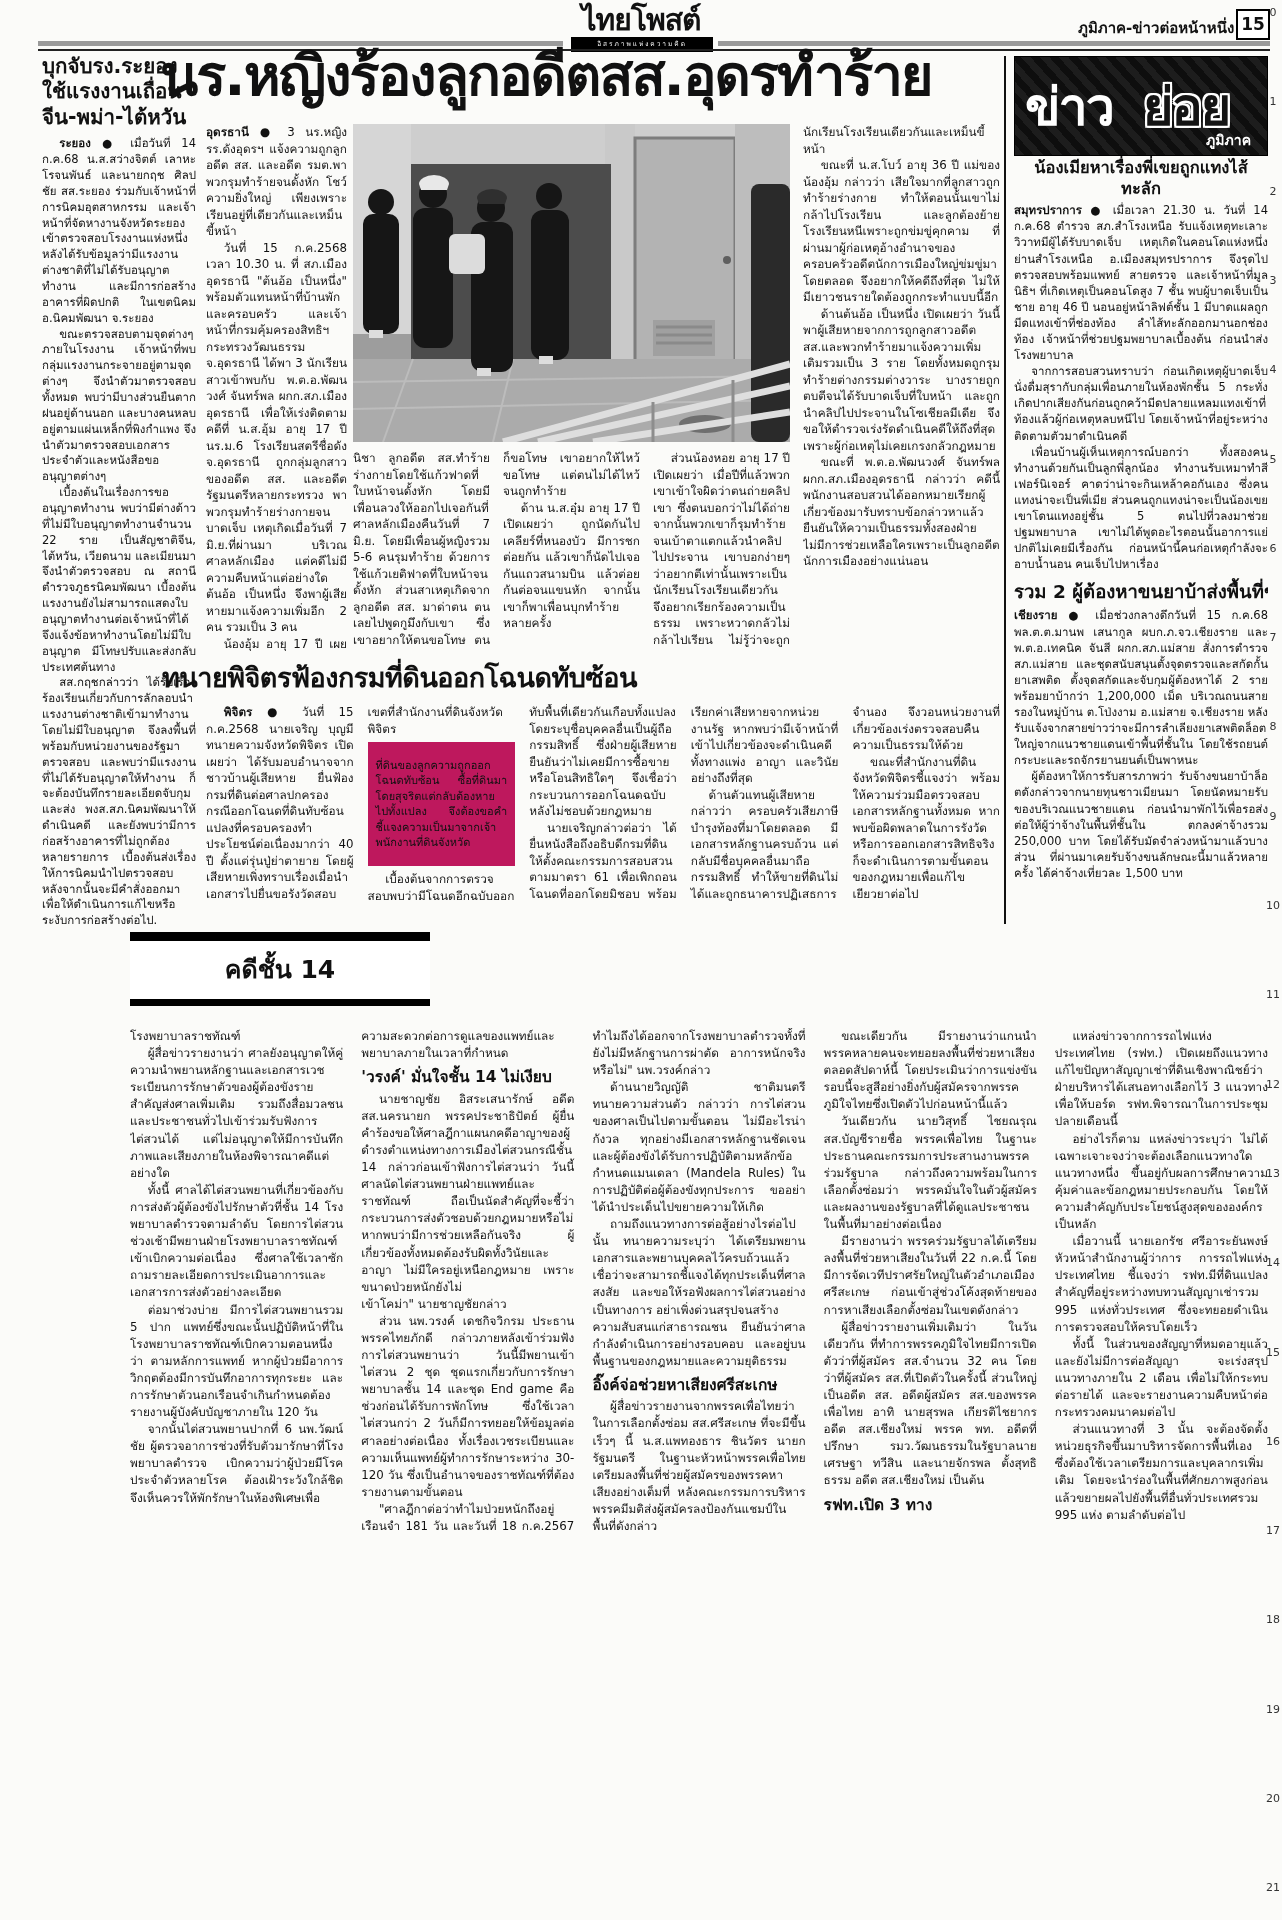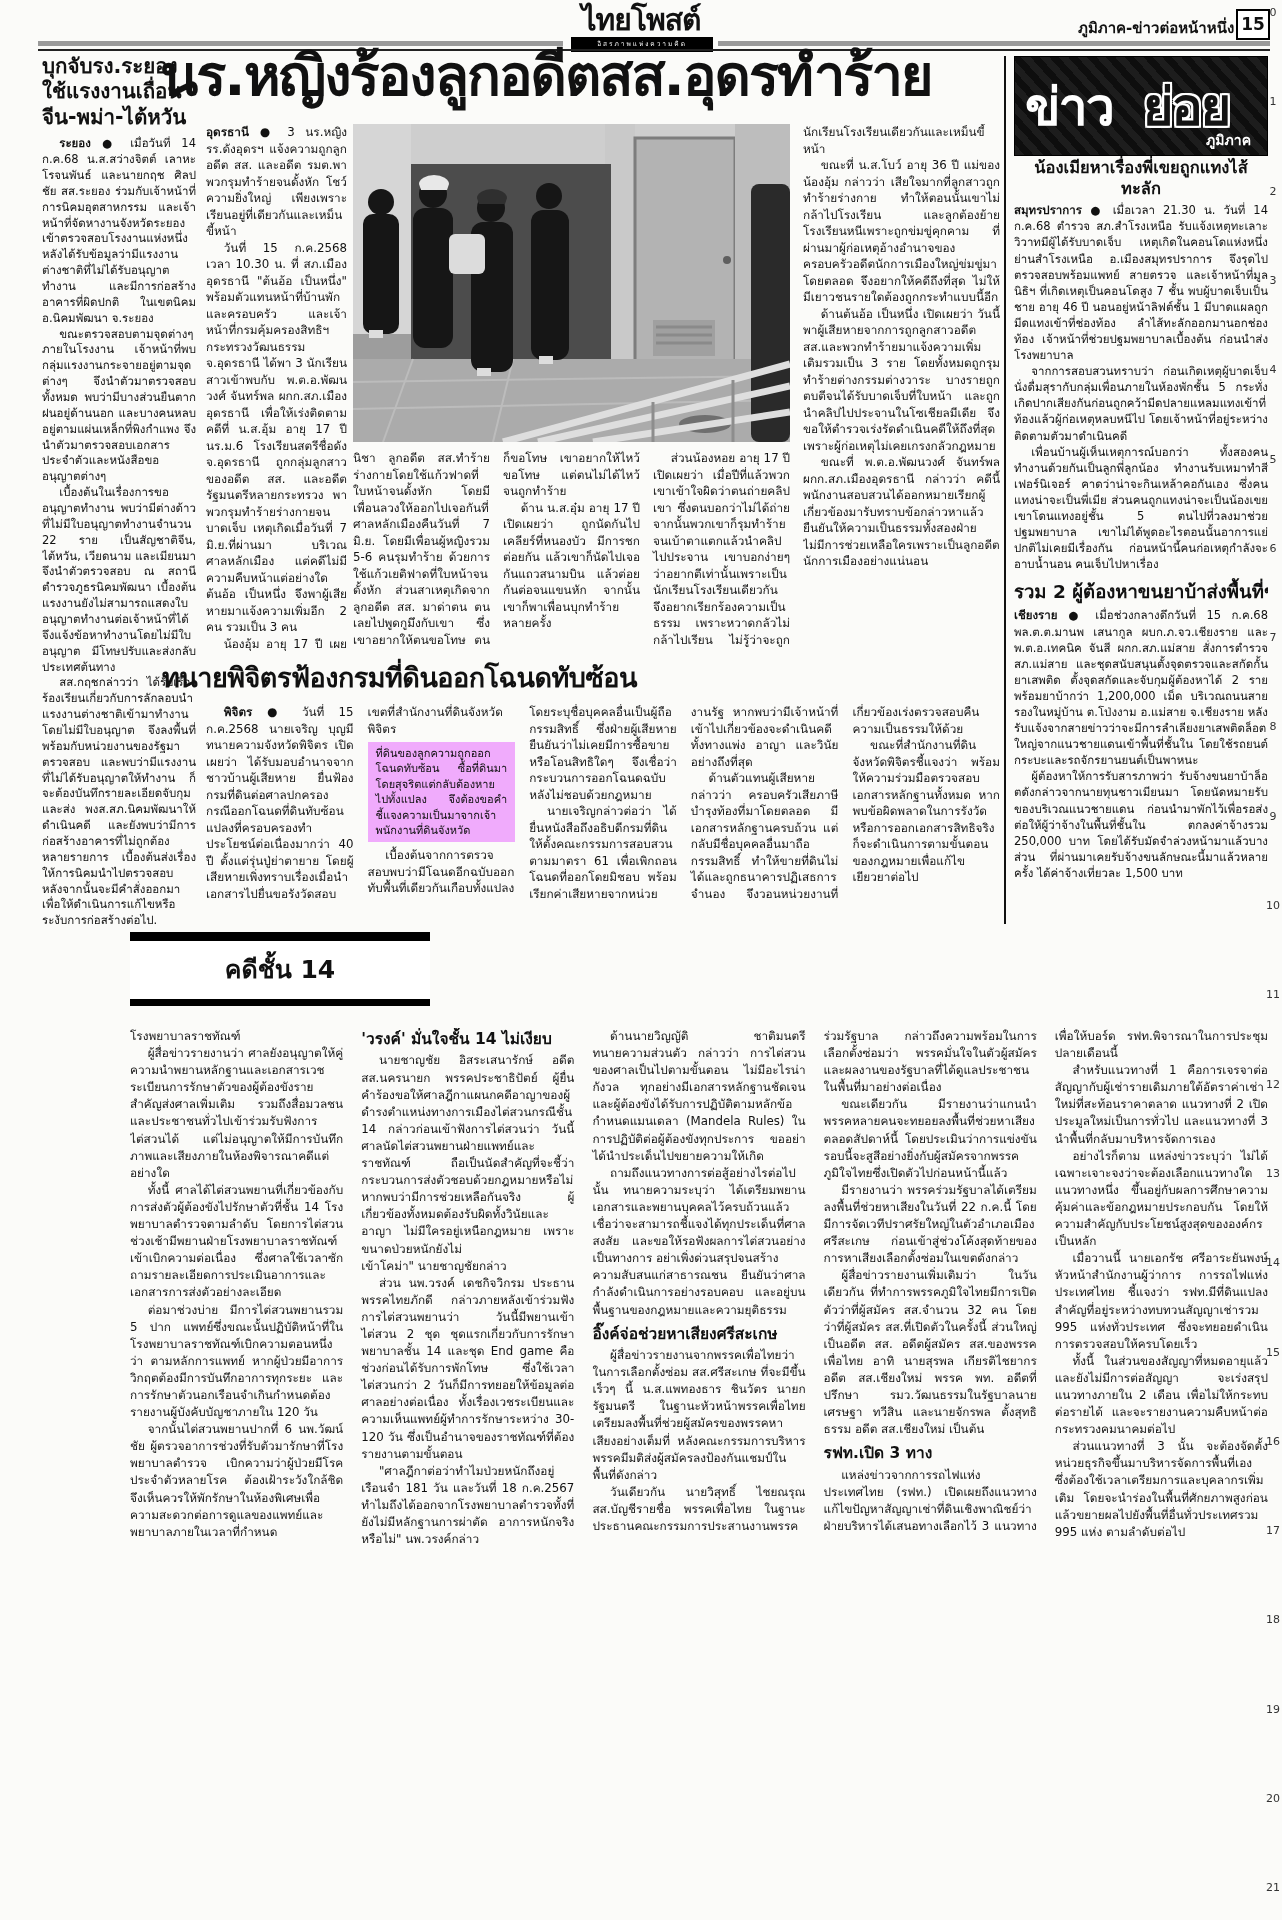--- a/index.html
+++ b/index.html
@@ -20,21 +20,21 @@
   .page-box{left:1236px;top:9px;width:30px;height:27px;border:2px solid #000;
     font-size:17px;font-weight:800;text-align:center;line-height:27px;background:#fff;}
   
   .margin-num{position:absolute;left:1266px;width:14px;text-align:center;
     font-size:11px;color:#333;}
   
   .para{margin:0;text-indent:1.5em;text-align:justify;}
   .para.noindent{text-indent:0;}
   .bodytext{font-size:11.8px;line-height:1.4;overflow:hidden;}
   .crosshead{font-weight:900;font-size:15px;margin:4px 0 2px;text-indent:0;}
-  .quotebox{background:#f0abfc;padding:4px 8px;margin:5px 0;font-size:11px;
+  .quotebox{background:#be185d;padding:16px 8px;margin:5px 0;font-size:11px;
     line-height:1.4;text-align:justify;}
   b{font-weight:800;}
   
   .storyA{left:42px;top:54px;width:154px;height:878px;}
   .storyA-headline{font-size:20.5px;font-weight:800;line-height:1.24;margin-bottom:6px;}
   .storyA .bodytext{font-size:11.5px;line-height:1.38;height:796px;}
   
   .storyB-headline{left:160px;top:48px;width:845px;font-size:56px;font-weight:900;
     letter-spacing:-2px;white-space:nowrap;line-height:1.0;}
   .storyB-col1{left:206px;top:124px;width:141px;height:528px;}
@@ -238,24 +238,23 @@
     <div class="crosshead">'วรงค์' มั่นใจชั้น 14 ไม่เงียบ</div>
     <p class="para">นายชาญชัย อิสระเสนารักษ์ อดีต สส.นครนายก พรรคประชาธิปัตย์ ผู้ยื่นคำร้องขอให้ศาลฎีกาแผนกคดีอาญาของผู้ดำรงตำแหน่งทางการเมืองไต่สวนกรณีชั้น 14 กล่าวก่อนเข้าฟังการไต่สวนว่า วันนี้ศาลนัดไต่สวนพยานฝ่ายแพทย์และราชทัณฑ์ ถือเป็นนัดสำคัญที่จะชี้ว่ากระบวนการส่งตัวชอบด้วยกฎหมายหรือไม่ หากพบว่ามีการช่วยเหลือกันจริง ผู้เกี่ยวข้องทั้งหมดต้องรับผิดทั้งวินัยและอาญา ไม่มีใครอยู่เหนือกฎหมาย เพราะขนาดป่วยหนักยังไม่</p>
     <p class="para noindent">เข้าโคม่า" นายชาญชัยกล่าว</p>
     <p class="para">ส่วน นพ.วรงค์ เดชกิจวิกรม ประธานพรรคไทยภักดี กล่าวภายหลังเข้าร่วมฟังการไต่สวนพยานว่า วันนี้มีพยานเข้าไต่สวน 2 ชุด ชุดแรกเกี่ยวกับการรักษาพยาบาลชั้น 14 และชุด End game คือช่วงก่อนได้รับการพักโทษ ซึ่งใช้เวลาไต่สวนกว่า 2 วันก็มีการทยอยให้ข้อมูลต่อศาลอย่างต่อเนื่อง ทั้งเรื่องเวชระเบียนและความเห็นแพทย์ผู้ทำการรักษาระหว่าง 30-120 วัน ซึ่งเป็นอำนาจของราชทัณฑ์ที่ต้องรายงานตามขั้นตอน</p>
     <p class="para">"ศาลฎีกาต่อว่าทำไมป่วยหนักถึงอยู่เรือนจำ 181 วัน และวันที่ 18 ก.ค.2567 ทำไมถึงได้ออกจากโรงพยาบาลตำรวจทั้งที่ยังไม่มีหลักฐานการผ่าตัด อาการหนักจริงหรือไม่" นพ.วรงค์กล่าว</p>
     <p class="para">ด้านนายวิญญัติ ชาติมนตรี ทนายความส่วนตัว กล่าวว่า การไต่สวนของศาลเป็นไปตามขั้นตอน ไม่มีอะไรน่ากังวล ทุกอย่างมีเอกสารหลักฐานชัดเจน และผู้ต้องขังได้รับการปฏิบัติตามหลักข้อกำหนดแมนเดลา (Mandela Rules) ในการปฏิบัติต่อผู้ต้องขังทุกประการ ขออย่าได้นำประเด็นไปขยายความให้เกิด</p>
     <p class="para">ถามถึงแนวทางการต่อสู้อย่างไรต่อไปนั้น ทนายความระบุว่า ได้เตรียมพยานเอกสารและพยานบุคคลไว้ครบถ้วนแล้ว เชื่อว่าจะสามารถชี้แจงได้ทุกประเด็นที่ศาลสงสัย และขอให้รอฟังผลการไต่สวนอย่างเป็นทางการ อย่าเพิ่งด่วนสรุปจนสร้าง</p>
     <p class="para noindent">ความสับสนแก่สาธารณชน ยืนยันว่าศาลกำลังดำเนินการอย่างรอบคอบ และอยู่บนพื้นฐานของกฎหมายและความยุติธรรม</p>
     <div class="crosshead">อิ๊งค์จ่อช่วยหาเสียงศรีสะเกษ</div>
     <p class="para">ผู้สื่อข่าวรายงานจากพรรคเพื่อไทยว่า ในการเลือกตั้งซ่อม สส.ศรีสะเกษ ที่จะมีขึ้นเร็วๆ นี้ น.ส.แพทองธาร ชินวัตร นายกรัฐมนตรี ในฐานะหัวหน้าพรรคเพื่อไทย เตรียมลงพื้นที่ช่วยผู้สมัครของพรรคหาเสียงอย่างเต็มที่ หลังคณะกรรมการบริหารพรรคมีมติส่งผู้สมัครลงป้องกันแชมป์ในพื้นที่ดังกล่าว</p>
+    <p class="para">ขณะเดียวกัน มีรายงานว่าแกนนำพรรคหลายคนจะทยอยลงพื้นที่ช่วยหาเสียงตลอดสัปดาห์นี้ โดยประเมินว่าการแข่งขันรอบนี้จะสูสีอย่างยิ่งกับผู้สมัครจากพรรคภูมิใจไทยซึ่งเปิดตัวไปก่อนหน้านี้แล้ว</p>
     <p class="para">วันเดียวกัน นายวิสุทธิ์ ไชยณรุณ สส.บัญชีรายชื่อ พรรคเพื่อไทย ในฐานะประธานคณะกรรมการประสานงานพรรคร่วมรัฐบาล กล่าวถึงความพร้อมในการเลือกตั้งซ่อมว่า พรรคมั่นใจในตัวผู้สมัครและผลงานของรัฐบาลที่ได้ดูแลประชาชนในพื้นที่มาอย่างต่อเนื่อง</p>
-    <p class="para">ขณะเดียวกัน มีรายงานว่าแกนนำพรรคหลายคนจะทยอยลงพื้นที่ช่วยหาเสียงตลอดสัปดาห์นี้ โดยประเมินว่าการแข่งขันรอบนี้จะสูสีอย่างยิ่งกับผู้สมัครจากพรรคภูมิใจไทยซึ่งเปิดตัวไปก่อนหน้านี้แล้ว</p>
     <p class="para">มีรายงานว่า พรรคร่วมรัฐบาลได้เตรียมลงพื้นที่ช่วยหาเสียงในวันที่ 22 ก.ค.นี้ โดยมีการจัดเวทีปราศรัยใหญ่ในตัวอำเภอเมืองศรีสะเกษ ก่อนเข้าสู่ช่วงโค้งสุดท้ายของการหาเสียงเลือกตั้งซ่อมในเขตดังกล่าว</p>
     <p class="para">ผู้สื่อข่าวรายงานเพิ่มเติมว่า ในวันเดียวกัน ที่ทำการพรรคภูมิใจไทยมีการเปิดตัวว่าที่ผู้สมัคร สส.จำนวน 32 คน โดยว่าที่ผู้สมัคร สส.ที่เปิดตัวในครั้งนี้ ส่วนใหญ่เป็นอดีต สส. อดีตผู้สมัคร สส.ของพรรคเพื่อไทย อาทิ นายสุรพล เกียรติไชยากร อดีต สส.เชียงใหม่ พรรค พท. อดีตที่ปรึกษา รมว.วัฒนธรรมในรัฐบาลนายเศรษฐา ทวีสิน และนายจักรพล ตั้งสุทธิธรรม อดีต สส.เชียงใหม่ เป็นต้น</p>
     <div class="crosshead">รฟท.เปิด 3 ทาง</div>
     <p class="para">แหล่งข่าวจากการรถไฟแห่งประเทศไทย (รฟท.) เปิดเผยถึงแนวทางแก้ไขปัญหาสัญญาเช่าที่ดินเชิงพาณิชย์ว่า ฝ่ายบริหารได้เสนอทางเลือกไว้ 3 แนวทาง เพื่อให้บอร์ด รฟท.พิจารณาในการประชุมปลายเดือนนี้</p>
-    <p class="para">สำหรับแนวทางที่ 1 คือการเจรจาต่อสัญญากับผู้เช่ารายเดิมภายใต้อัตราค่าเช่าใหม่ที่สะท้อนราคาตลาด แนวทางที่ 2 เปิดประมูลใหม่เป็นการทั่วไป และแนวทางที่ 3 นำพื้นที่กลับมาบริหารจัดการเอง</p>
     <p class="para">อย่างไรก็ตาม แหล่งข่าวระบุว่า ไม่ได้เฉพาะเจาะจงว่าจะต้องเลือกแนวทางใดแนวทางหนึ่ง ขึ้นอยู่กับผลการศึกษาความคุ้มค่าและข้อกฎหมายประกอบกัน โดยให้ความสำคัญกับประโยชน์สูงสุดขององค์กรเป็นหลัก</p>
     <p class="para">เมื่อวานนี้ นายเอกรัช ศรีอาระยันพงษ์ หัวหน้าสำนักงานผู้ว่าการ การรถไฟแห่งประเทศไทย ชี้แจงว่า รฟท.มีที่ดินแปลงสำคัญที่อยู่ระหว่างทบทวนสัญญาเช่ารวม 995 แห่งทั่วประเทศ ซึ่งจะทยอยดำเนินการตรวจสอบให้ครบโดยเร็ว</p>
     <p class="para">ทั้งนี้ ในส่วนของสัญญาที่หมดอายุแล้วและยังไม่มีการต่อสัญญา จะเร่งสรุปแนวทางภายใน 2 เดือน เพื่อไม่ให้กระทบต่อรายได้ และจะรายงานความคืบหน้าต่อกระทรวงคมนาคมต่อไป</p>
     <p class="para">ส่วนแนวทางที่ 3 นั้น จะต้องจัดตั้งหน่วยธุรกิจขึ้นมาบริหารจัดการพื้นที่เอง ซึ่งต้องใช้เวลาเตรียมการและบุคลากรเพิ่มเติม โดยจะนำร่องในพื้นที่ศักยภาพสูงก่อน แล้วขยายผลไปยังพื้นที่อื่นทั่วประเทศรวม 995 แห่ง ตามลำดับต่อไป</p>
   </div>
 
 </body></html>

